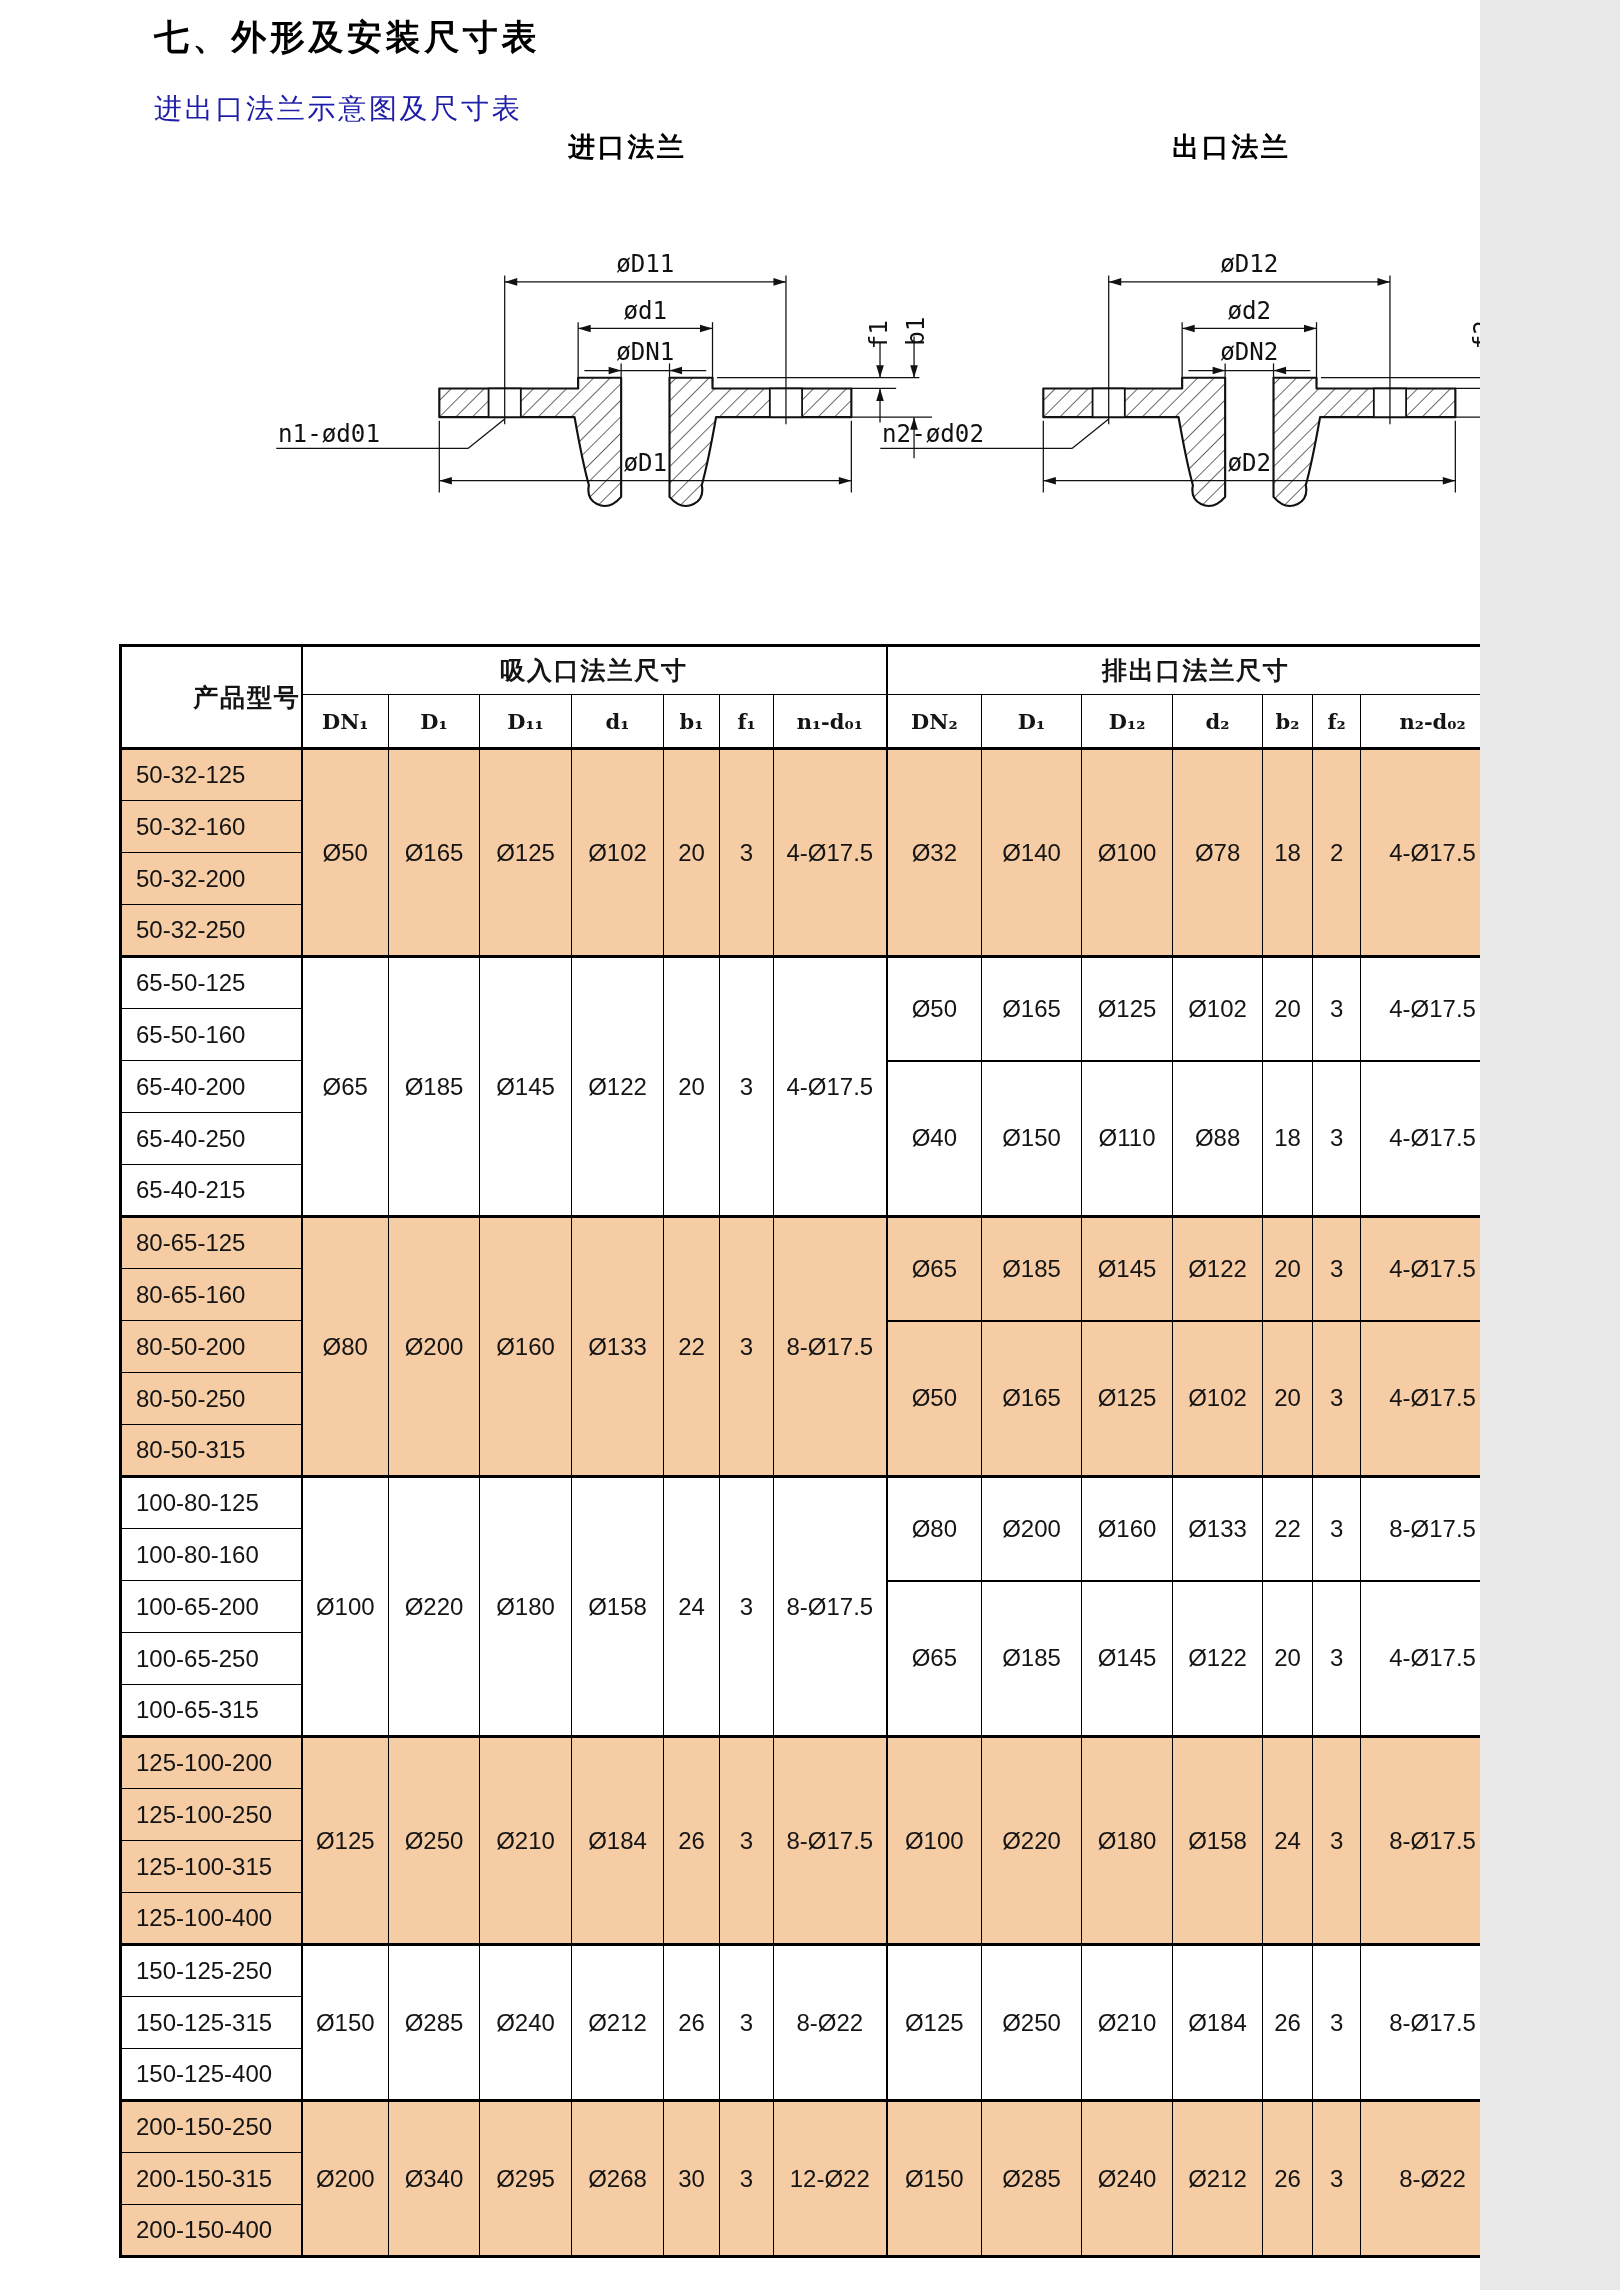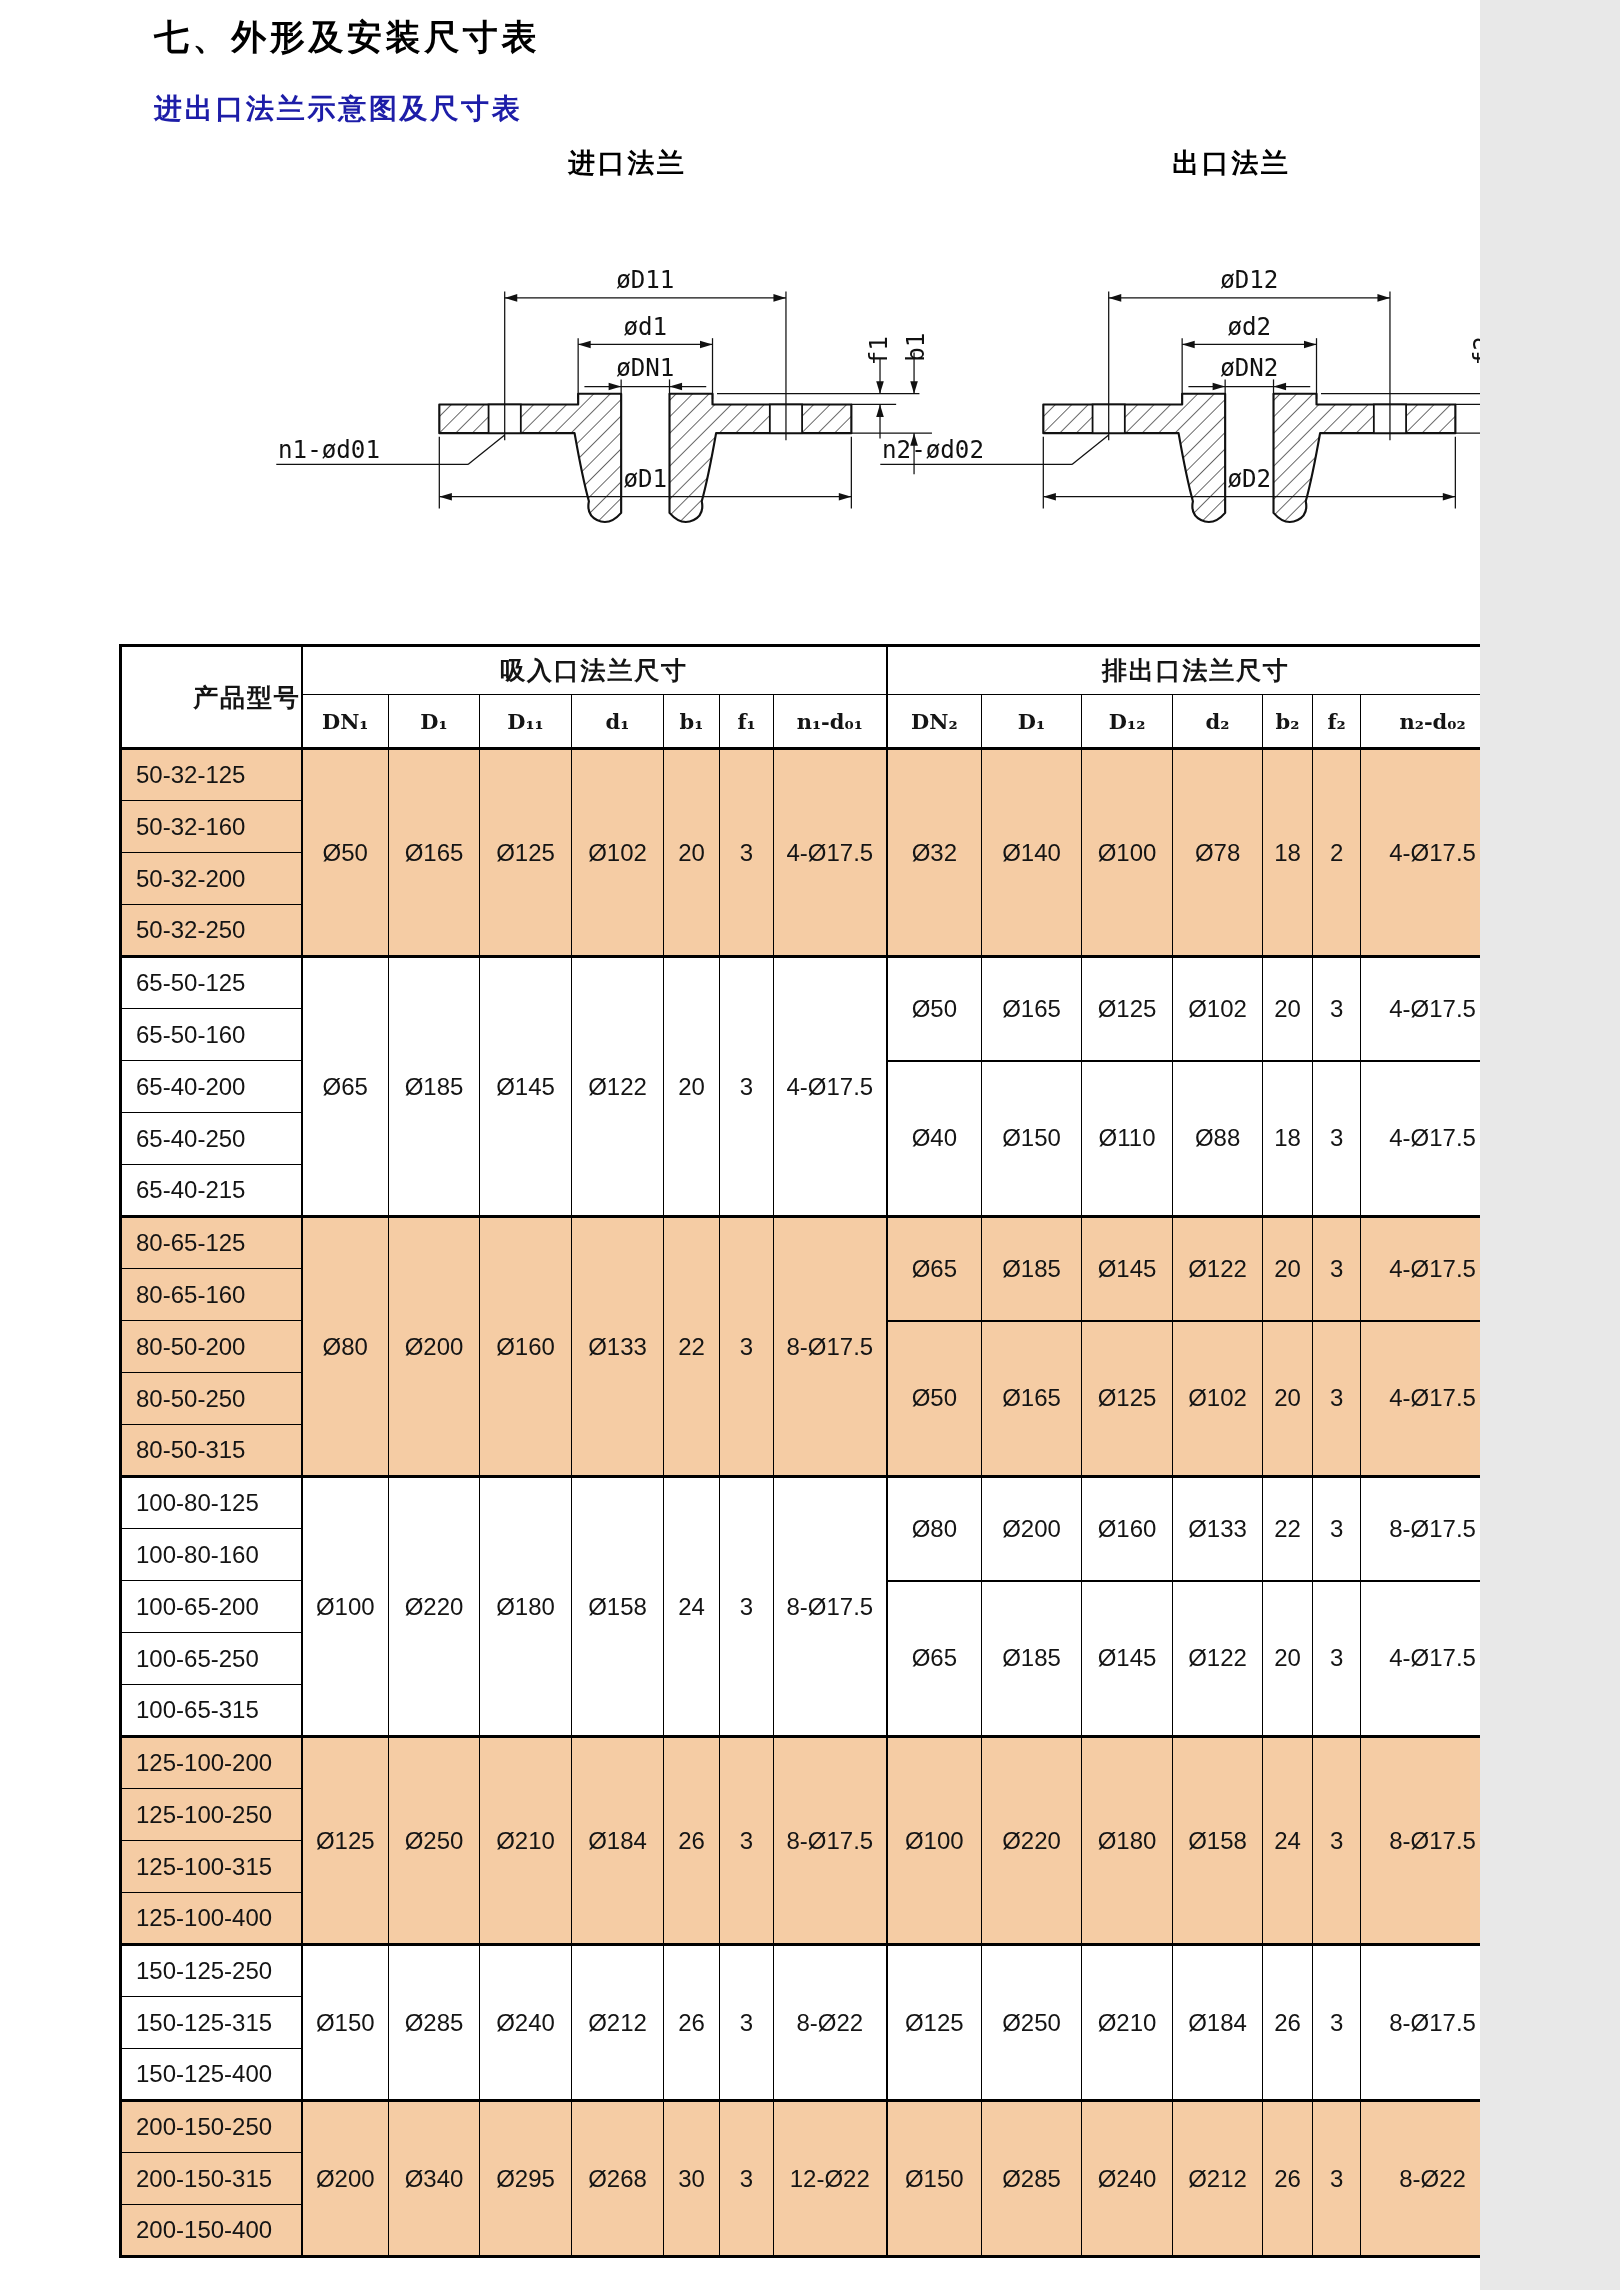--- a/index.html
+++ b/index.html
@@ -8,23 +8,23 @@
     font-family:"Liberation Sans","DejaVu Sans",sans-serif;color:#141414;overflow:hidden;
   }
   .page-title{
     position:absolute;left:154px;top:14.3px;margin:0;
     font-family:"Liberation Serif","DejaVu Serif",serif;
     font-weight:bold;font-size:35px;letter-spacing:3.6px;color:#000;
   }
   .page-subtitle{
     position:absolute;left:154px;top:90px;margin:0;
     font-family:"Liberation Serif","DejaVu Serif",serif;
-    font-weight:bold;font-size:28px;letter-spacing:2.7px;color:#1d1da8;
-  }
-  .diagram{position:absolute;top:125px;width:681px;height:421px;text-decoration:underline;}
+    font-weight:normal;font-size:28px;letter-spacing:2.7px;color:#1d1da8;
+  }
+  .diagram{position:absolute;top:109px;width:681px;height:421px;text-decoration:underline;}
   .diagram.inlet{left:269px;}
   .diagram.outlet{left:873px;}
   .diagram svg text{font-family:"DejaVu Sans Mono","Liberation Mono",monospace;fill:#111;}
   .diagram svg text.dtitle{
     font-family:"Liberation Sans","DejaVu Sans",sans-serif;
     font-weight:bold;font-size:30px;letter-spacing:3px;fill:#000;text-anchor:middle;
   }
   .diagram svg text.dlabel{font-size:27px;text-anchor:middle;}
   .diagram svg text.dlabel-left{font-size:27px;text-anchor:start;}
 

